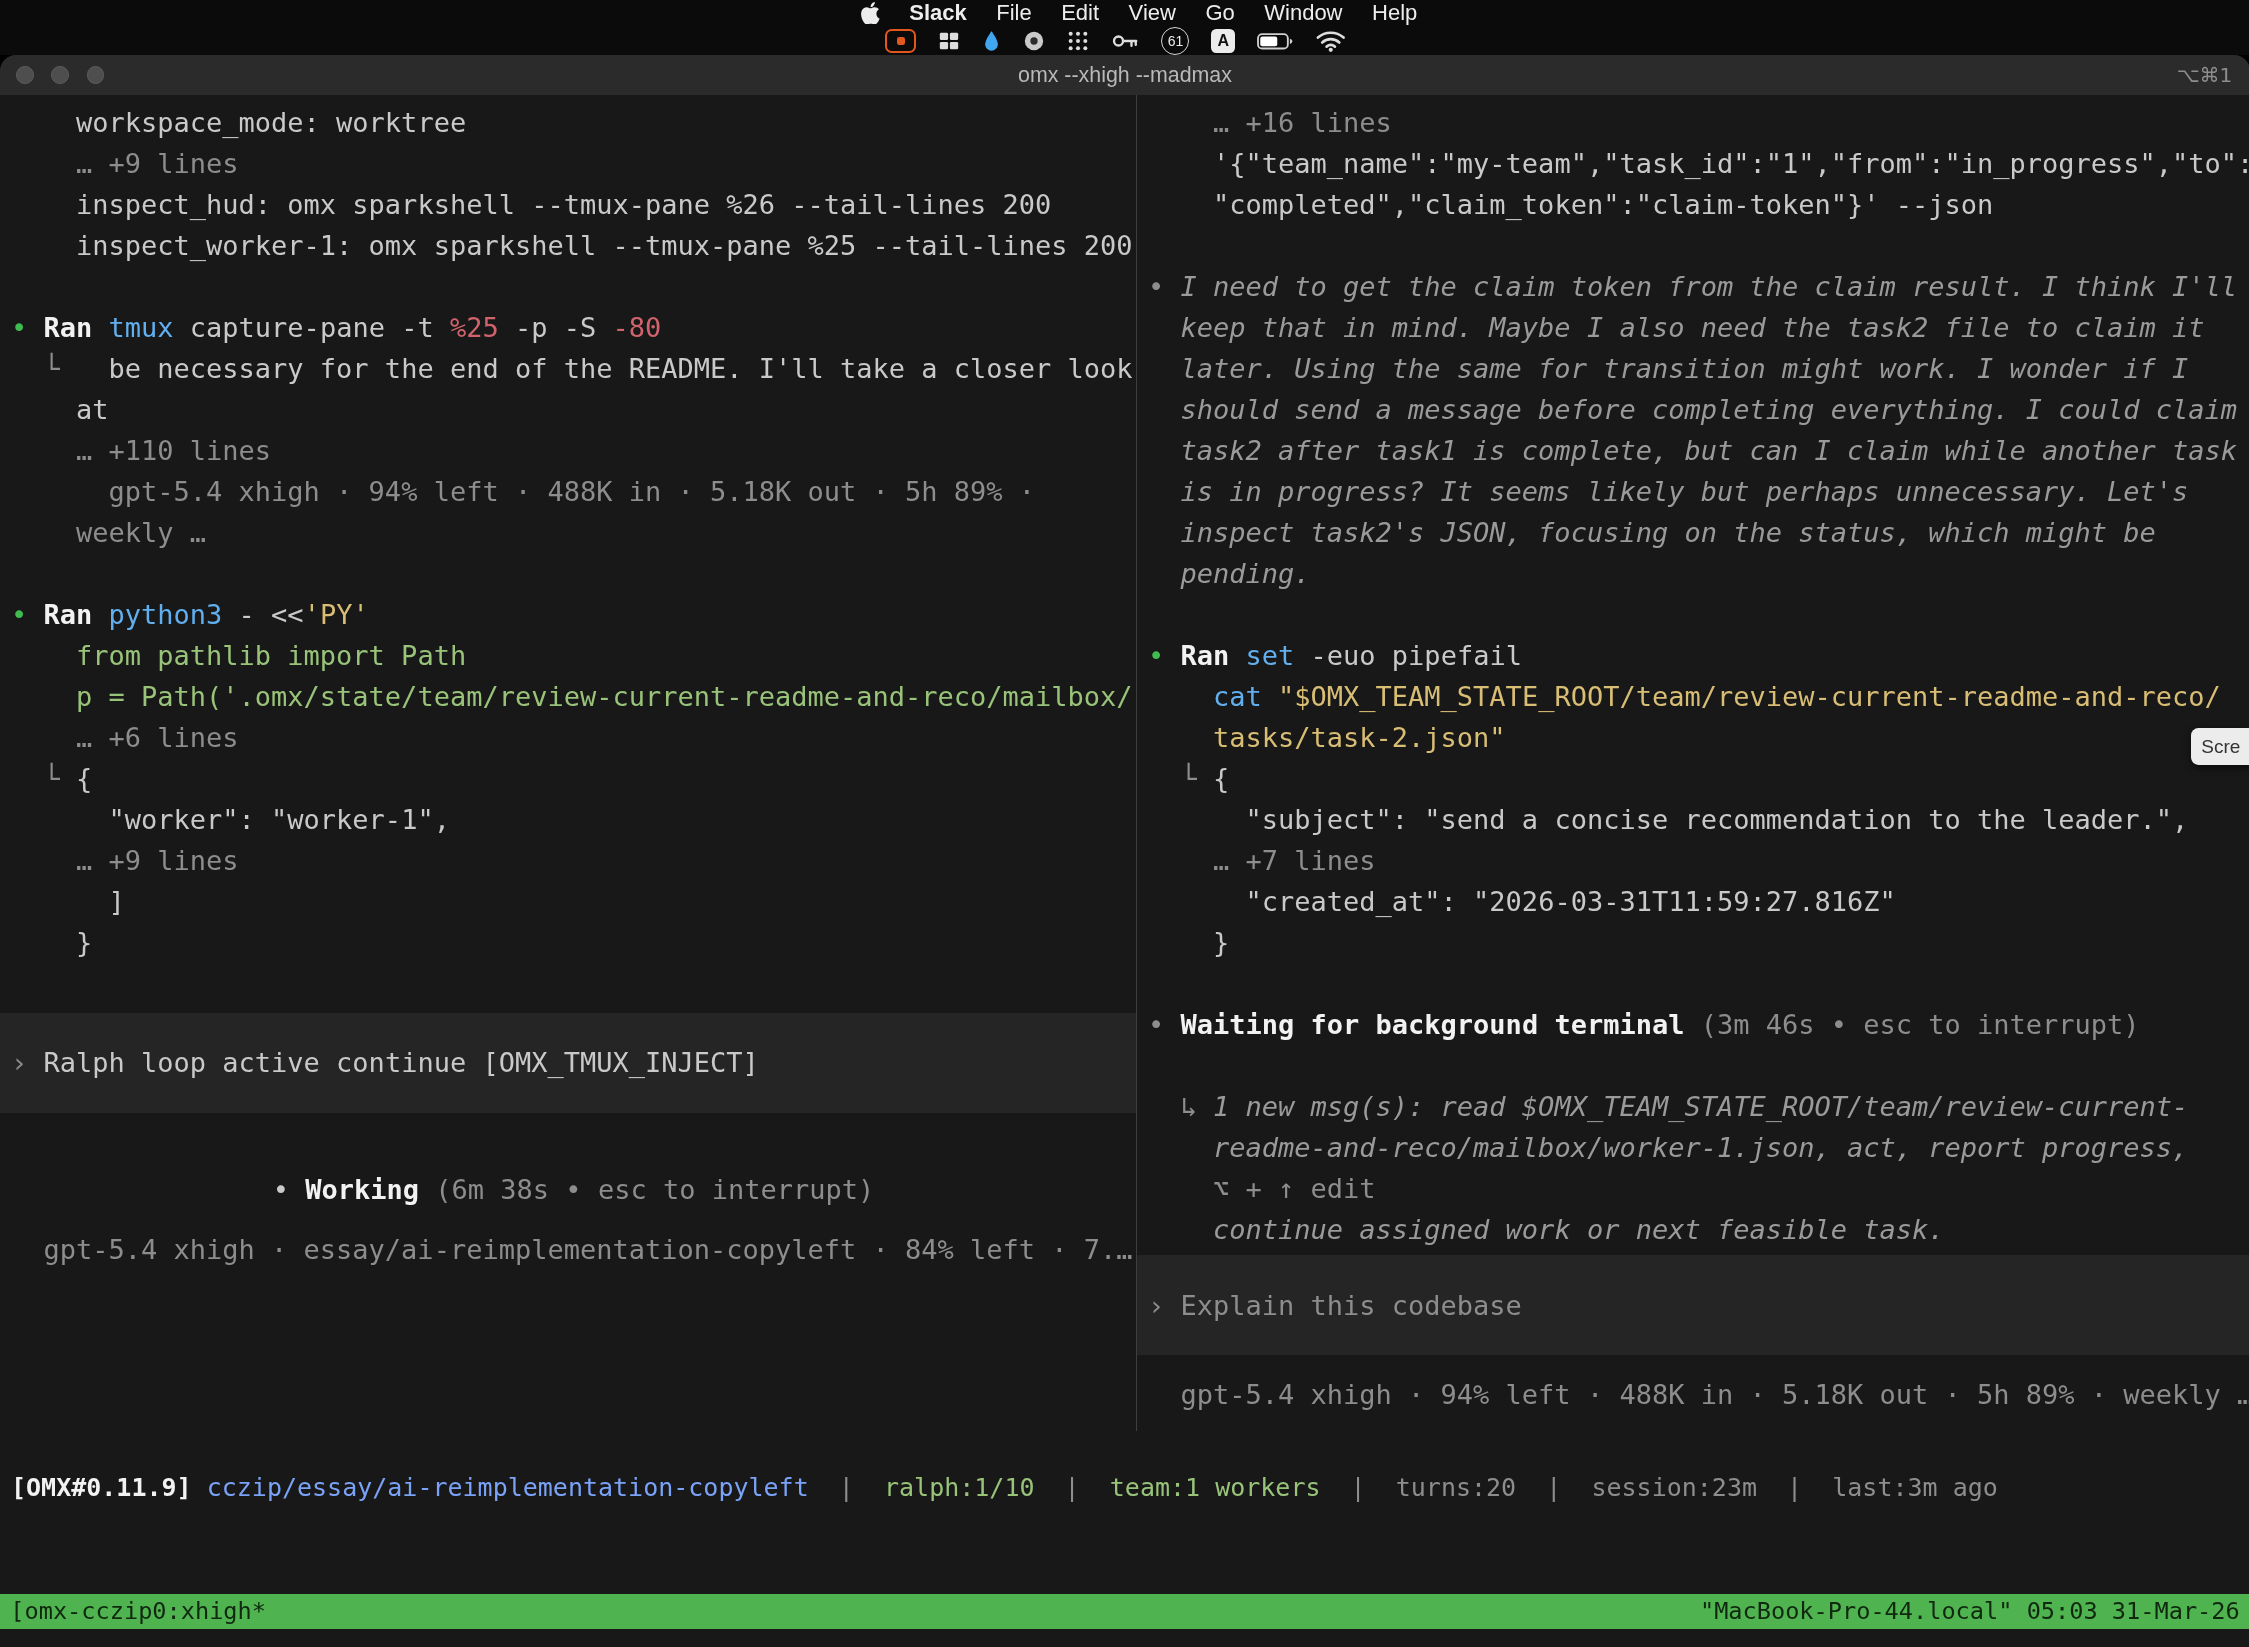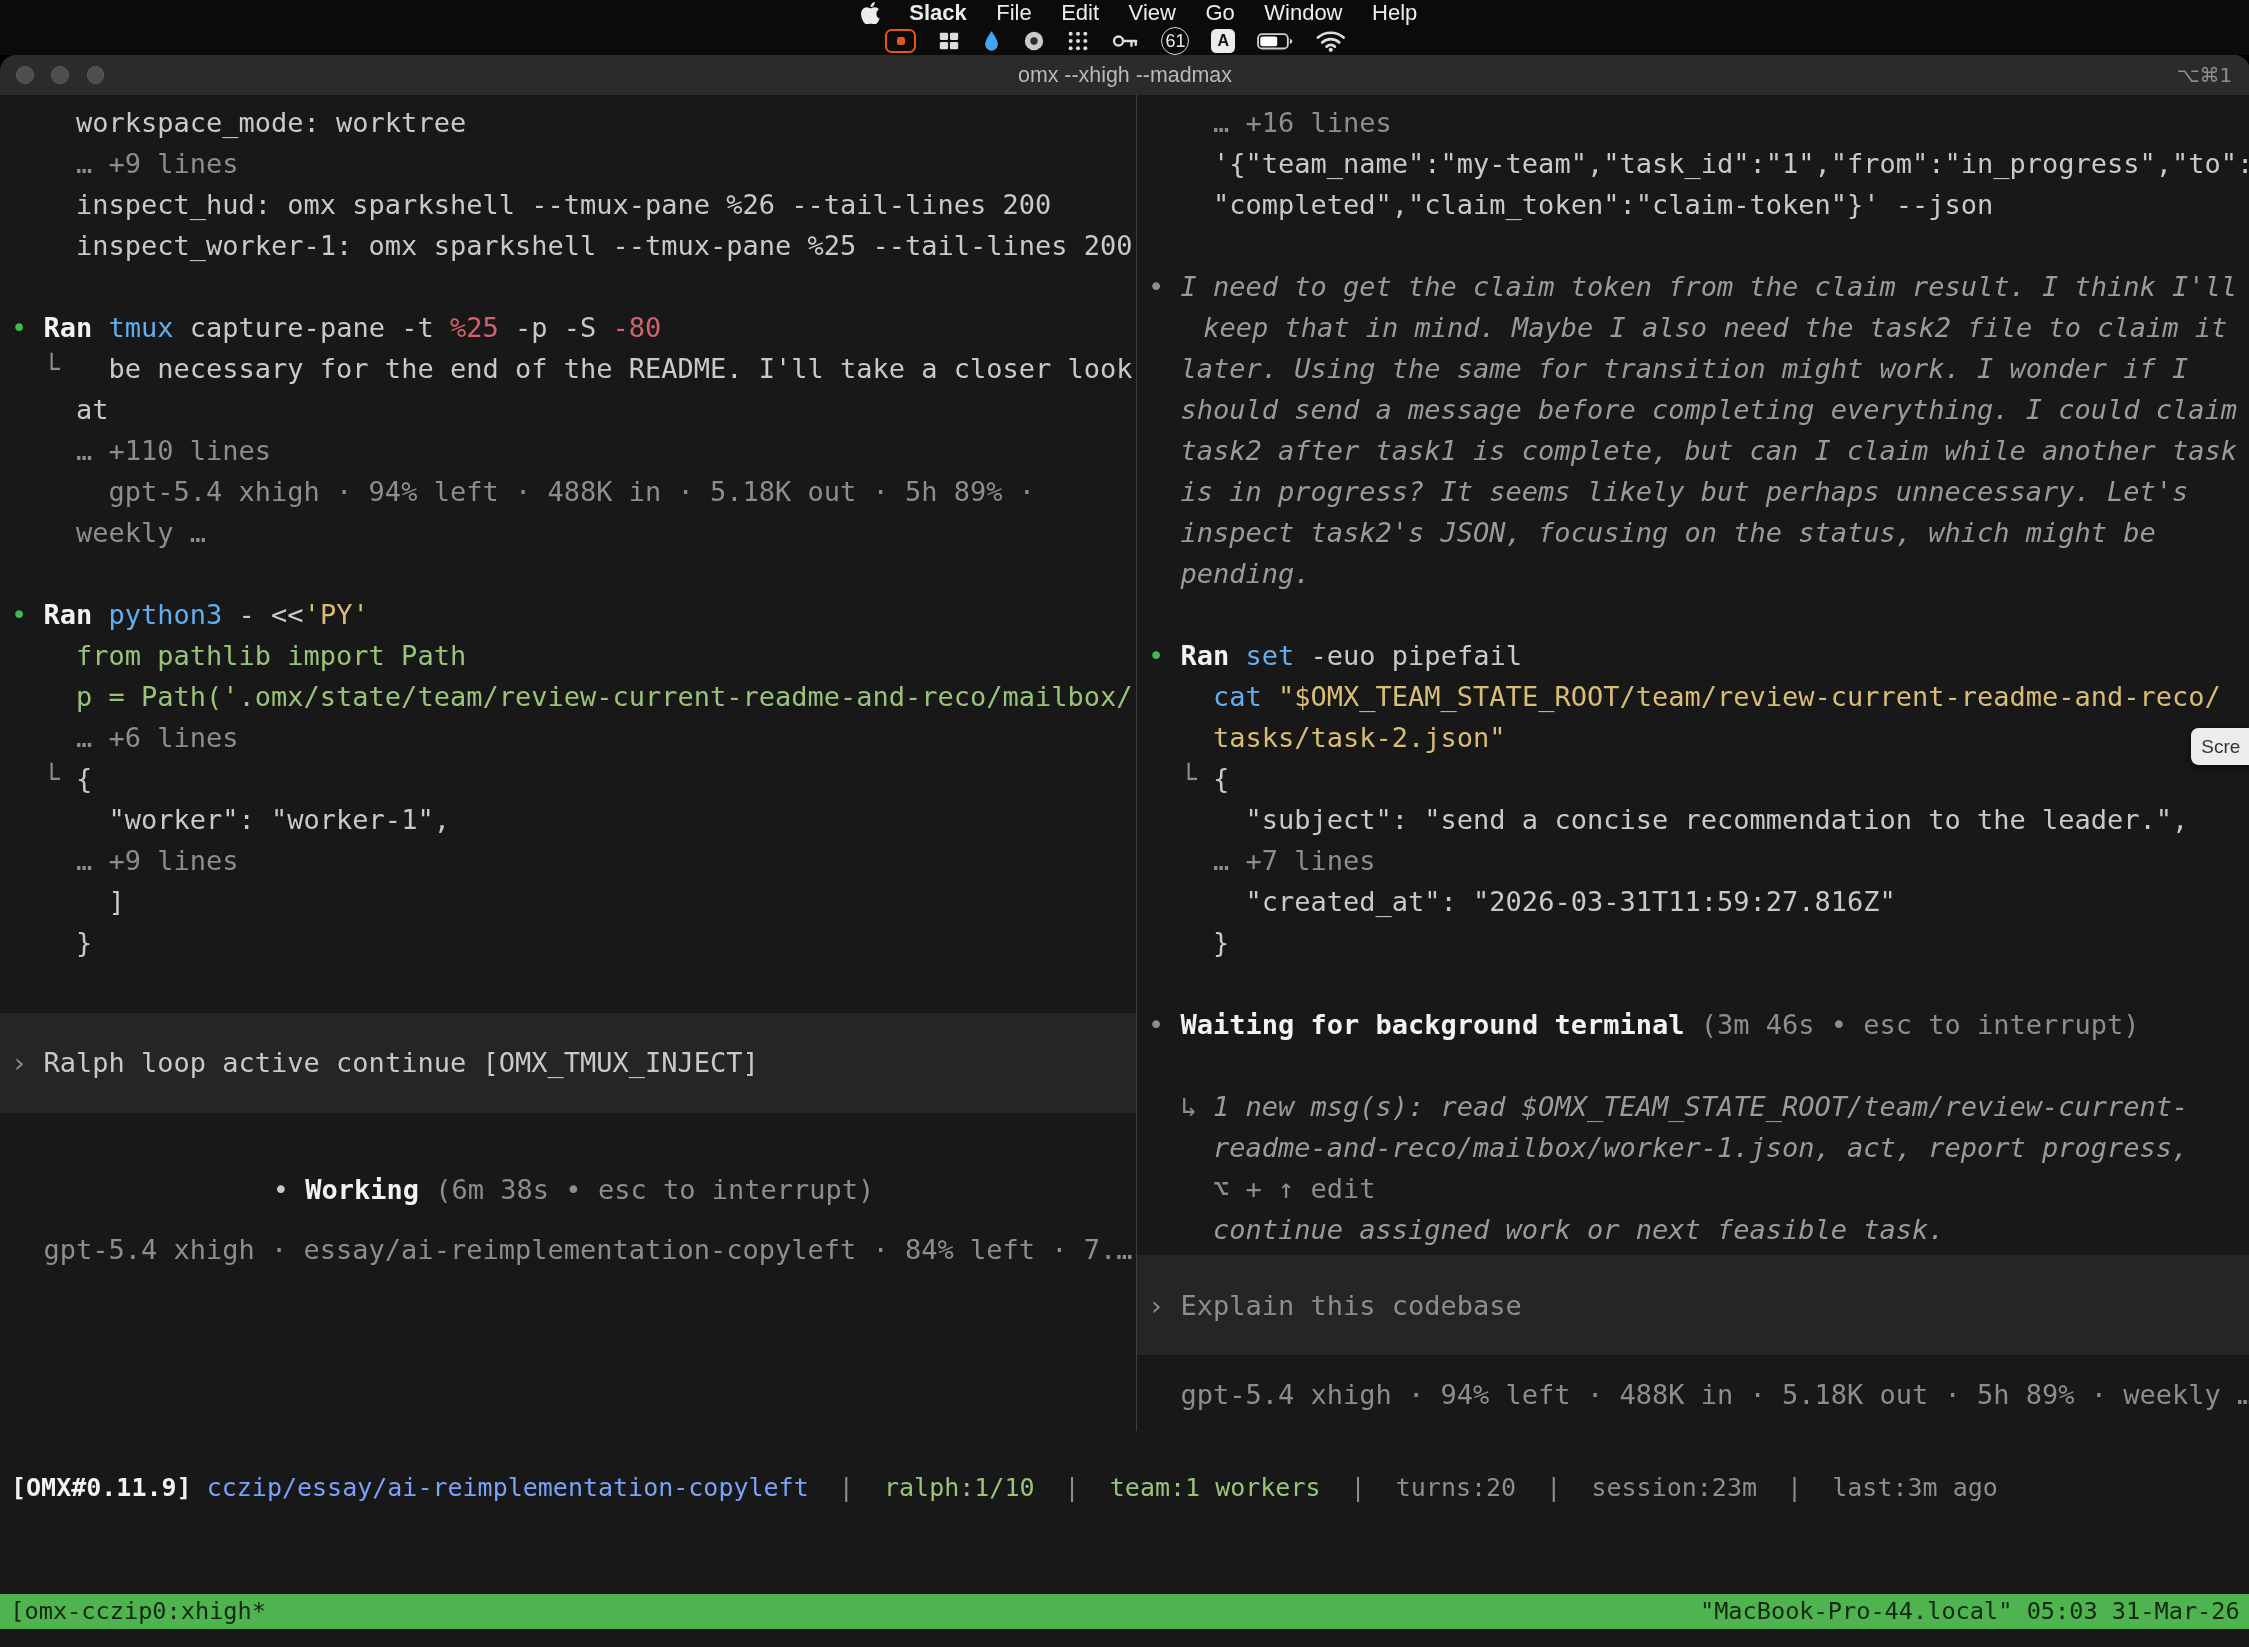--- a/index.html
+++ b/index.html
@@ -12,21 +12,21 @@
              font-family:"Liberation Sans",sans-serif; color:#ededed; font-size:22px;flex-direction:column; }
   .mb-left { display:flex; align-items:center; gap:29.5px; padding-left:28px; }
   .mb-item { cursor:default; white-space:nowrap; }
   .appname { font-weight:bold; }
   .mb-right { display:flex; align-items:center; gap:22px; padding-right:19px; }
   .mi { display:flex; align-items:center; justify-content:center; }
   .rec { width:31px; height:23.6px; border:2.2px solid #e2571e; border-radius:6.6px; }
   .rec-dot { width:8.9px; height:8.9px; background:#e2571e; border-radius:2.2px; }
   .badge-circle { width:28px; height:28px; border:1.8px solid #d6d6d6; border-radius:50%;
                   display:flex; align-items:center; justify-content:center;
-                  font-size:18px; color:#ececec; font-family:"Liberation Sans",sans-serif; }
+                  font-size:14px; color:#ececec; font-family:"Liberation Sans",sans-serif; }
   .inputsrc { width:23.6px; height:23.6px; background:#ececec; color:#111; border-radius:5.2px;
               font-weight:bold; font-size:16px; display:flex; align-items:center; justify-content:center; }
 
   
   .window { position:absolute; top:55px; left:0; width:2250px; height:1593px;
             background:#181818; border-radius:16px 16px 0 0; overflow:hidden; }
   .titlebar { position:relative; height:40px; background:#2b2b2b; display:flex; align-items:center; }
   .traffic { display:flex; gap:17.7px; padding-left:16px; z-index:2; }
   .tl { width:17.7px; height:17.7px; border-radius:50%; background:#4e4e4e; border:0.7px solid #5d5d5d; }
   .win-title { position:absolute; left:0; right:0; text-align:center; color:#b9b9b9;
@@ -195,21 +195,21 @@
         <div class="tline band" style="margin-top: 50px;"><span class="sg-dim">› </span><span class="sg-fg">Ralph loop active continue [OMX_TMUX_INJECT]</span></div>
         <div class="tline" style="margin-top: 56px; text-align: center;"><span class="sg-fg">• </span><span class="sg-b">Working </span><span class="sg-dim">(6m 38s • esc to interrupt)</span></div>
         <div class="tline" style="margin-top: 19px; padding-left: calc(2ch + 11px);"><span class="sg-dim">gpt-5.4 xhigh · essay/ai-reimplementation-copyleft · 84% left · 7.…</span></div>
       </div>
     <div class="pane pane-right" id="pane-right">
         <div class="tline" style="padding-left: calc(4ch + 11px);"><span class="sg-dim">… +16 lines</span></div>
         <div class="tline" style="padding-left: calc(4ch + 11px);"><span class="sg-fg">'{"team_name":"my-team","task_id":"1","from":"in_progress","to":</span></div>
         <div class="tline" style="padding-left: calc(4ch + 11px);"><span class="sg-fg">"completed","claim_token":"claim-token"}' --json</span></div>
         <div class="tline blank"></div>
         <div class="tline"><span class="sg-dim">• </span><span class="sg-it">I need to get the claim token from the claim result. I think I'll</span></div>
-        <div class="tline" style="padding-left: calc(2ch + 11px); text-align: center;"><span class="sg-it">keep that in mind. Maybe I also need the task2 file to claim it</span></div>
+        <div class="tline" style="padding-left: calc(2ch + 11px);"><span class="sg-it">keep that in mind. Maybe I also need the task2 file to claim it</span></div>
         <div class="tline" style="padding-left: calc(2ch + 11px);"><span class="sg-it">later. Using the same for transition might work. I wonder if I</span></div>
         <div class="tline" style="padding-left: calc(2ch + 11px);"><span class="sg-it">should send a message before completing everything. I could claim</span></div>
         <div class="tline" style="padding-left: calc(2ch + 11px);"><span class="sg-it">task2 after task1 is complete, but can I claim while another task</span></div>
         <div class="tline" style="padding-left: calc(2ch + 11px);"><span class="sg-it">is in progress? It seems likely but perhaps unnecessary. Let's</span></div>
         <div class="tline" style="padding-left: calc(2ch + 11px);"><span class="sg-it">inspect task2's JSON, focusing on the status, which might be</span></div>
         <div class="tline" style="padding-left: calc(2ch + 11px);"><span class="sg-it">pending.</span></div>
         <div class="tline blank"></div>
         <div class="tline"><span class="sg-grn">• </span><span class="sg-b">Ran </span><span class="sg-blue">set</span><span class="sg-fg"> -euo pipefail</span></div>
         <div class="tline" style="padding-left: calc(4ch + 11px);"><span class="sg-blue">cat </span><span class="sg-yel">"$OMX_TEAM_STATE_ROOT/team/review-current-readme-and-reco/</span></div>
         <div class="tline" style="padding-left: calc(4ch + 11px);"><span class="sg-yel">tasks/task-2.json"</span></div>

